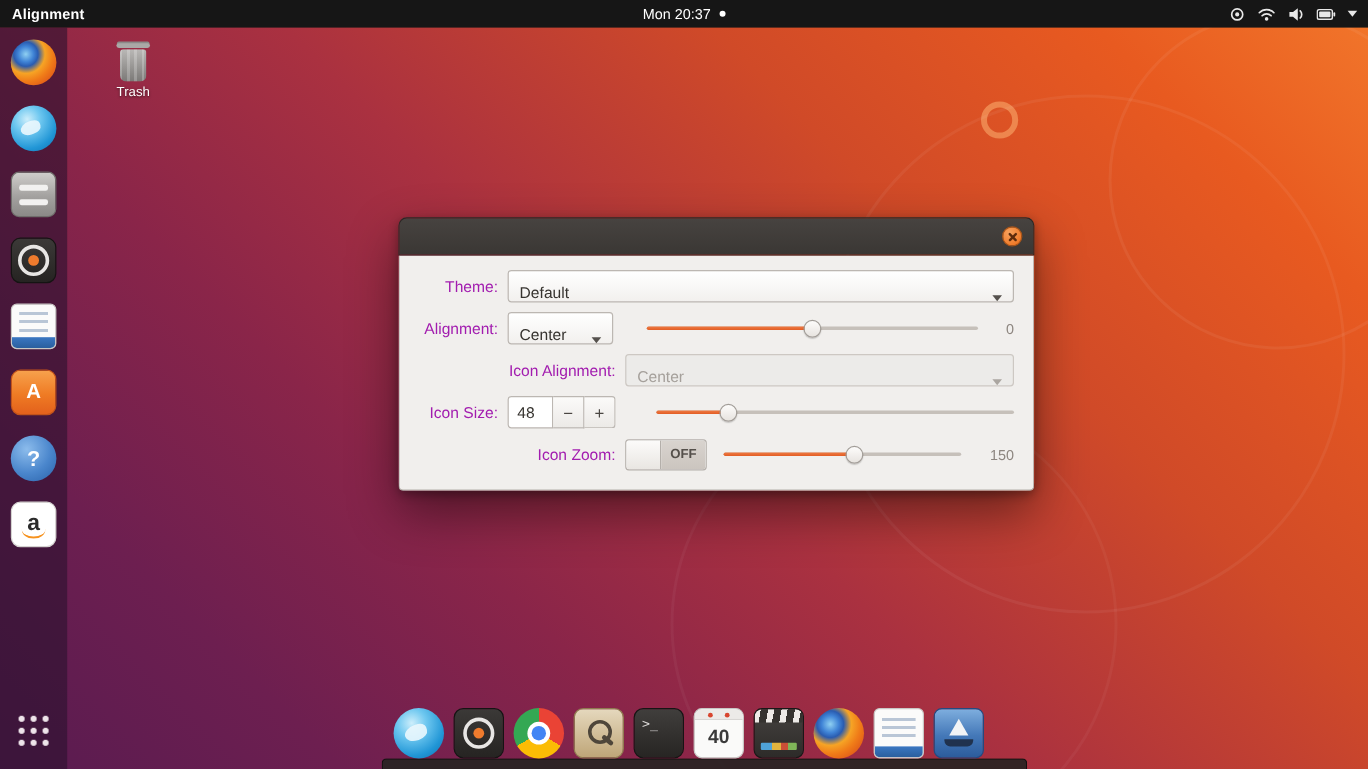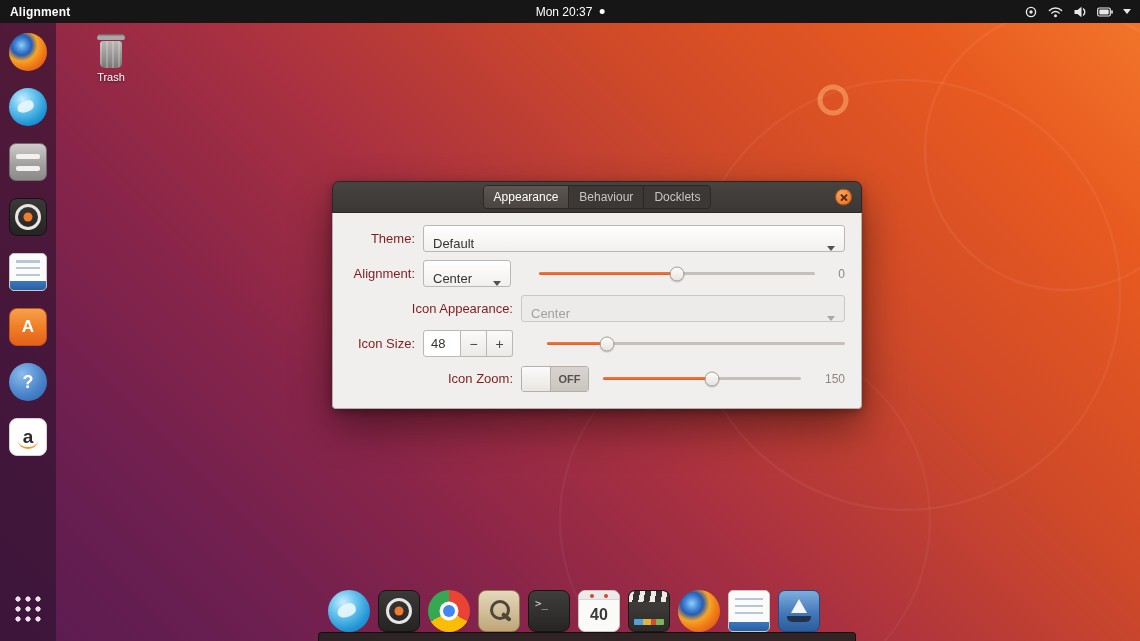--- a/index.html
+++ b/index.html
@@ -74,21 +74,21 @@
   .tab{padding:0 10px;display:flex;align-items:center;color:#c9c5c1;font-size:12px;border-right:1px solid #2b2826;cursor:default}
   .tab:last-child{border-right:none}
   .tab.active{background:linear-gradient(180deg,#5b5651,#4a4540);color:#fff}
   .close-btn{position:absolute;right:9px;top:50%;transform:translateY(-50%);width:17px;height:17px;border-radius:50%;
     background:radial-gradient(circle at 35% 30%,#f7a35f,#ef7c2b 70%,#e06c1f);border:1px solid #a8551a}
   .close-btn::before,.close-btn::after{content:"";position:absolute;left:50%;top:50%;width:9px;height:1.8px;background:#5e2c0c;border-radius:1px}
   .close-btn::before{transform:translate(-50%,-50%) rotate(45deg)}
   .close-btn::after{transform:translate(-50%,-50%) rotate(-45deg)}
   .dlg-body{background:#f1efed;border:1px solid #b3aea9;border-top:none;border-radius:0 0 4px 4px;padding:8px 16px 12px 10px}
   .row{display:flex;align-items:center;height:35px}
-  .lbl{color:#7f1d1d;text-align:right;margin-right:8px;flex-shrink:0}
+  .lbl{color:#a21caf;text-align:right;margin-right:8px;flex-shrink:0}
   .lbl.narrow{width:72px}
   .lbl.wide{width:170px}
   .dropdown{flex:1;height:27px;background:linear-gradient(180deg,#ffffff,#f2f0ee);border:1px solid #bcb7b2;border-radius:3px;display:flex;align-items:flex-end;padding:0 9px;color:#36332f}
   .dd-caret{margin-left:auto;width:0;height:0;border-left:4px solid transparent;border-right:4px solid transparent;border-top:5px solid #55514d}
   .dropdown.disabled{background:#ecebe9;color:#a5a09b;border-color:#cdc8c3}
   .dropdown.disabled .dd-caret{border-top-color:#aba6a1}
   .dropdown.small{flex:0 0 88px}
   .toggle{display:flex;height:26px;border:1px solid #b4afaa;border-radius:3px;overflow:hidden;flex-shrink:0;background:#fff}
   .tseg{width:37px;display:flex;align-items:center;justify-content:center;font-size:11px;font-weight:700}
   .tseg.on-seg{background:linear-gradient(180deg,#f08049,#e45f27);color:#fff}
@@ -205,25 +205,20 @@
       </div>
   </div>
 
   <div class="trash">
     <div class="trash-icon"></div>
     <div class="trash-label">Trash</div>
   </div>
 
   <div class="dialog">
     <div class="dlg-header">
-      <div class="tabs">
-        <div class="tab active">Appearance</div>
-        <div class="tab">Behaviour</div>
-        <div class="tab">Docklets</div>
-      </div>
       <div class="close-btn"></div>
     </div>
     <div class="dlg-body">
 
       <div class="row">
         <span class="lbl narrow">Theme:</span>
         <div class="dropdown">
           <span>Default</span>
           <span class="dd-caret"></span>
         </div>
@@ -238,21 +233,21 @@
           <span class="dd-caret"></span>
         </div>
         <div class="slider align-slider" style="--pct: 50%;">
           <div class="fill"></div>
           <div class="thumb"></div>
         </div>
         <span class="val v0">0</span>
       </div>
 
       <div class="row">
-        <span class="lbl wide">Icon Appearance:</span>
+        <span class="lbl wide">Icon Alignment:</span>
         <div class="dropdown disabled">
           <span>Center</span>
           <span class="dd-caret"></span>
         </div>
       </div>
 
       <div class="row">
         <span class="lbl narrow">Icon Size:</span>
         <div class="spin">
           <span class="spin-entry">48</span>

